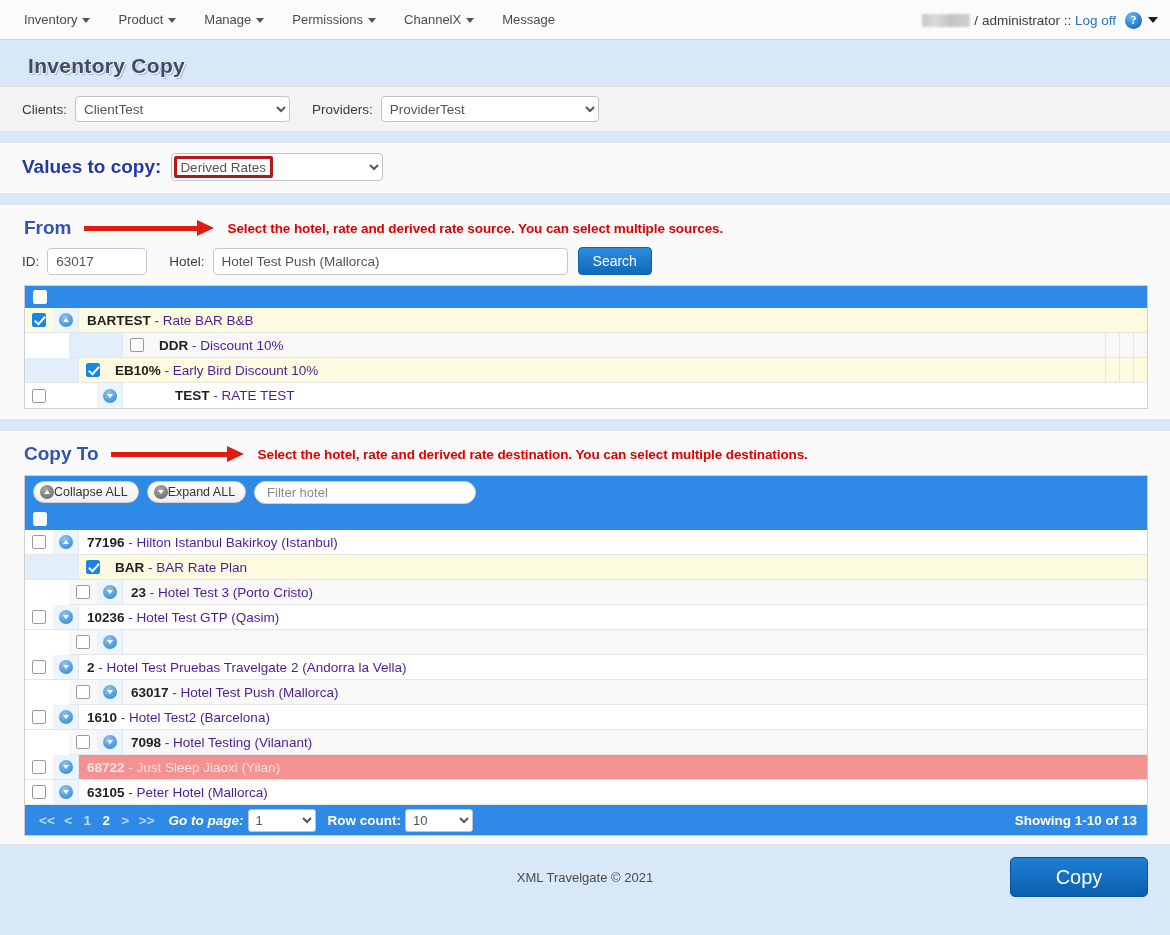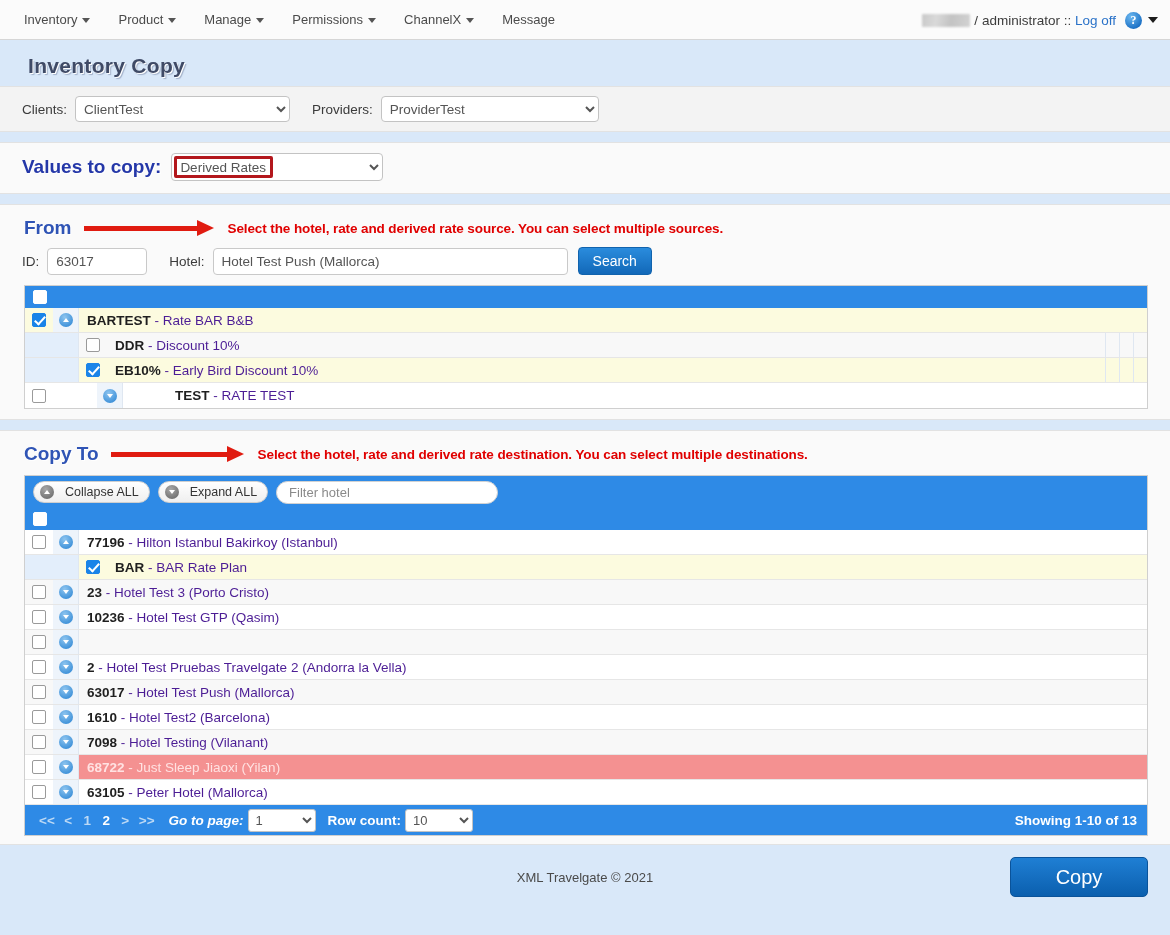--- a/index.html
+++ b/index.html
@@ -133,21 +133,21 @@
     padding-left:8px;
   }
   .toolbar{
     background:#2e8ae6; height:32px; display:flex; align-items:center;
     padding:0 8px; gap:8px;
   }
   .btn-lite{
     background:linear-gradient(#ffffff,#efefef);
     border:1px solid #cfcfcf; border-radius:13px;
     height:22px; padding:0 10px 0 6px;
-    display:inline-flex; align-items:center; gap:11px;
+    display:inline-flex; align-items:center; gap:0;
     font-size:12.5px; color:#333; cursor:pointer; white-space:nowrap;
   }
   .cirIcon{
     width:14px;height:14px;border-radius:50%;
     background:radial-gradient(circle at 40% 30%, #a8a8a8, #6f6f6f 80%);
     display:inline-block; position:relative;
   }
   .cirIcon.blue{ background:radial-gradient(circle at 40% 30%, #8dc4ef, #3b8fd8 80%); }
   .cirIcon::after{
     content:""; position:absolute; left:4px; top:5px;
@@ -175,21 +175,21 @@
     content:""; position:absolute; left:4px; top:0px;
     width:4px;height:9px;border:solid #fff; border-width:0 2px 2px 0;
     transform:rotate(42deg);
   }
 
   .trow{
     display:flex; align-items:center;
     min-height:25px; border-bottom:1px solid #e6e6e6;
     background:#fff;
   }
-  .trow.alt{ background:#f8f8f8; }
+  .trow.alt{ background:#f8f8f8;margin-left:44px; }
   .trow.hl{ background:#fcfbdf; }
   .trow.red{ background:#f49191; }
   .trow.red .tcode, .trow.red .tname{ color:#ffe2e2; }
   .cellcb{
     width:28px; display:flex; justify-content:center; align-items:center;
     align-self:stretch;
   }
   .celltog{
     width:26px; display:flex; justify-content:center; align-items:center;
     align-self:stretch; background:#eef4fb; border-right:1px solid #dfe7f1;

